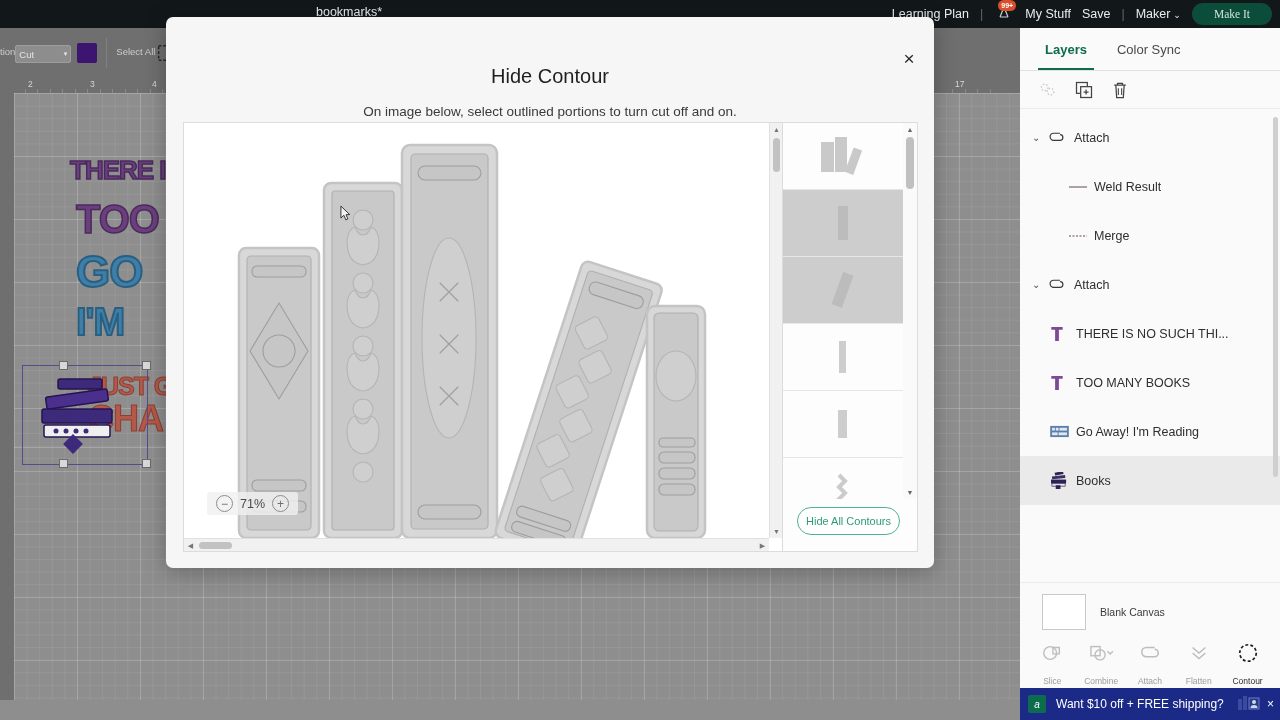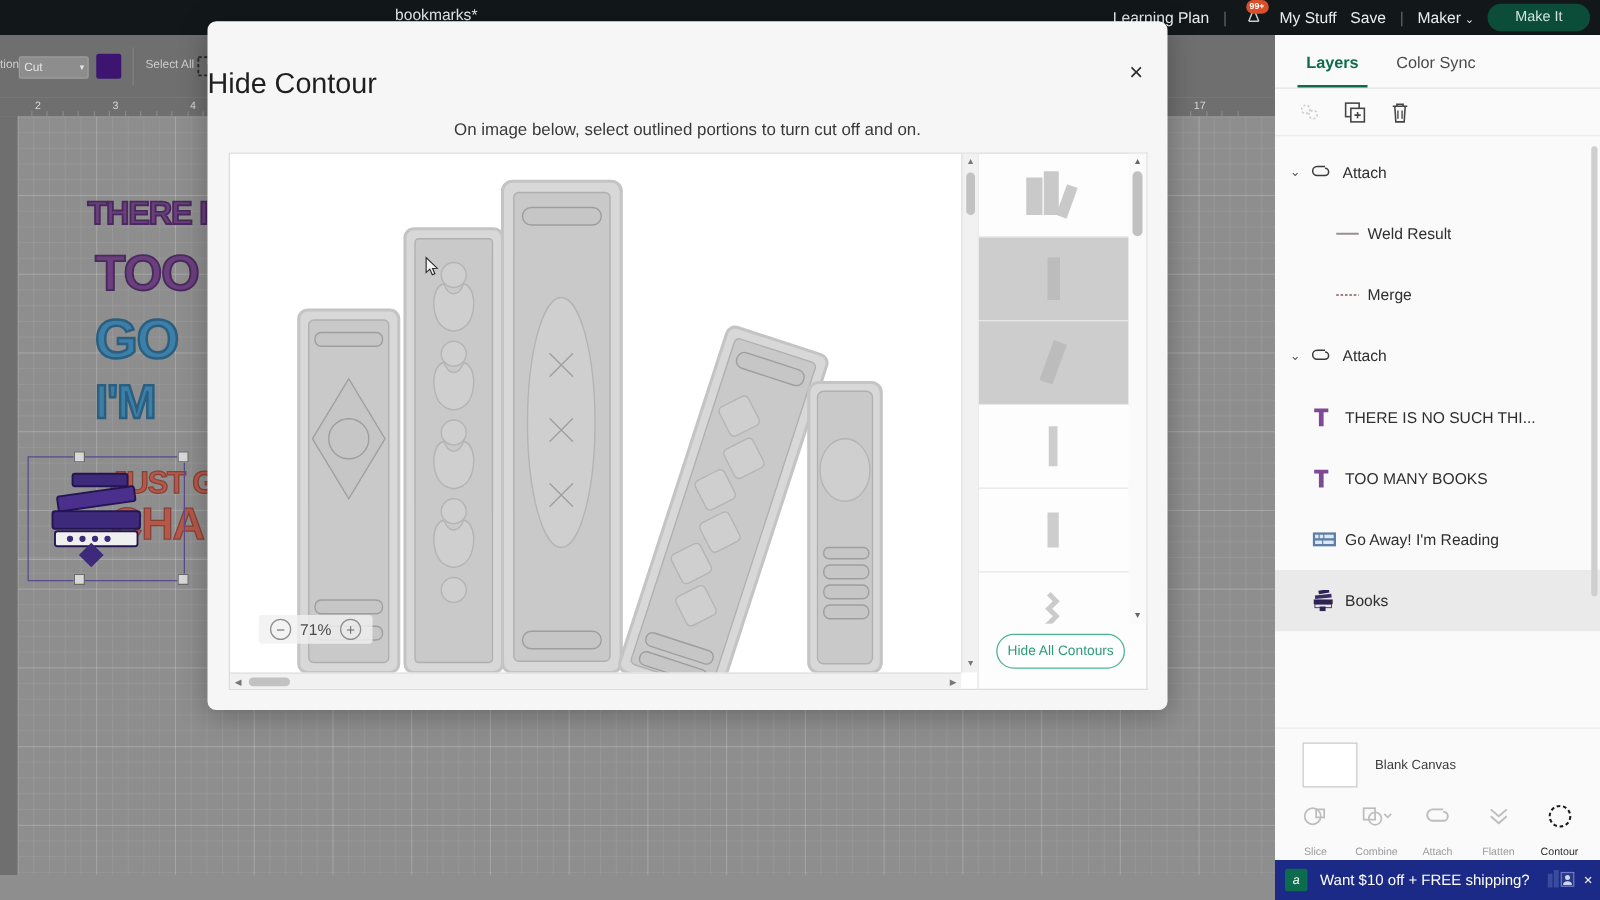--- a/index.html
+++ b/index.html
@@ -29,21 +29,21 @@
   .bell-wrap { position: relative; width: 20px; height: 20px; cursor: pointer; }
   .bell-badge {
     position: absolute; left: 4px; top: -4px;
     background: #d94f2b; color: #fff; font-size: 7px; line-height: 9px;
     border-radius: 6px; padding: 1px 3px; font-weight: bold;
   }
   .chev { font-size: 9px; margin-left: 3px; display: inline-block; }
   .makeit {
     background: #0c4d3a; color: #cfe4dc; border: none;
     border-radius: 14px; height: 22px; padding: 0 22px;
-    font-size: 11.5px; font-family: Liberation Sans, sans-serif; cursor: pointer;
+    font-size: 11.5px; font-family: Liberation Serif, serif; cursor: pointer;
   }
 
   
   .toolbar {
     position: absolute; left: 0; top: 28px; width: 1020px; height: 50px;
     background: #6f6f6f; display: flex; align-items: center; z-index: 2;
   }
   .tb-group { display: flex; align-items: center; justify-content: center; }
   .tb-cap { font-size: 9.5px; color: #cdcdcd; margin-bottom: 3px; white-space: nowrap; }
   .op-row { display: flex; align-items: flex-end; gap: 6px; }
@@ -182,22 +182,22 @@
     position: absolute; left: 166px; top: 17px; width: 768px; height: 551px;
     background: #f6f6f6; border-radius: 7px; z-index: 20;
     box-shadow: 0 4px 22px rgba(0,0,0,.28);
   }
   .modal-close {
     position: absolute; right: 14px; top: 30px; width: 22px; height: 22px;
     display: flex; align-items: center; justify-content: center;
     cursor: pointer; font-size: 19px; color: #2a2a2a; line-height: 1;
   }
   .modal-title {
-    text-align: left; font-size: 23px; color: #1f1f1f;
-    margin-top: 36px; font-weight: normal;
+    text-align: center; font-size: 20px; color: #1f1f1f;
+    margin-top: 48px; font-weight: normal;
   }
   .modal-sub { text-align: center; font-size: 13.5px; color: #3a3a3a; margin-top: 16px; }
   .modal-body {
     position: absolute; left: 17px; top: 105px; width: 735px; height: 430px;
     display: flex;
   }
   .preview-pane {
     position: relative; width: 600px; height: 430px; background: #fff;
     border: 1px solid #dcdcdc;
   }

